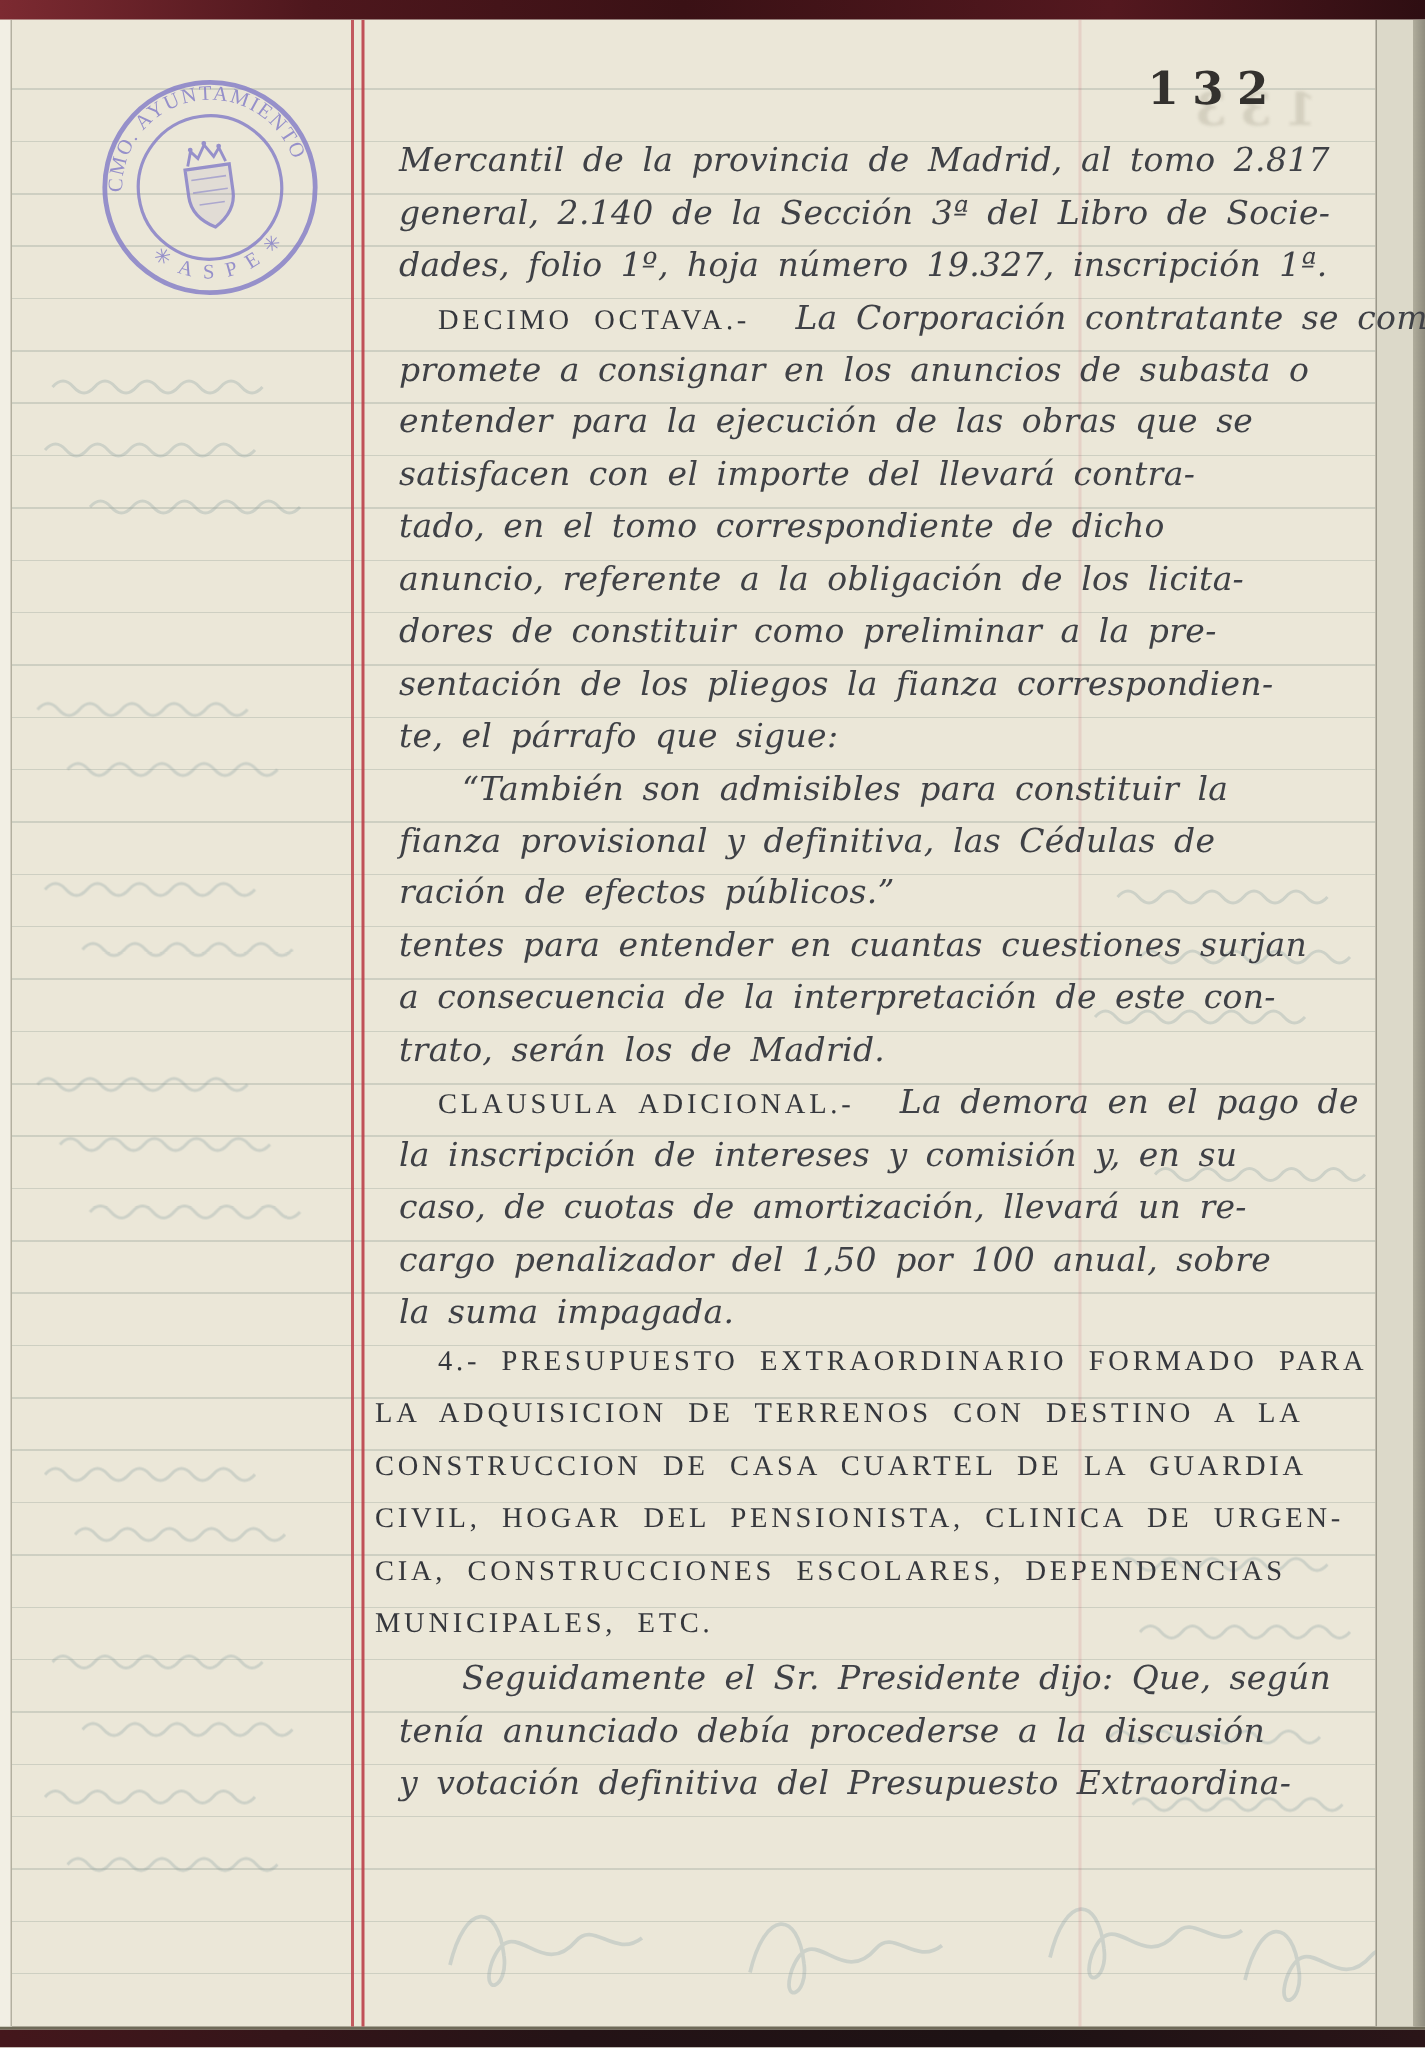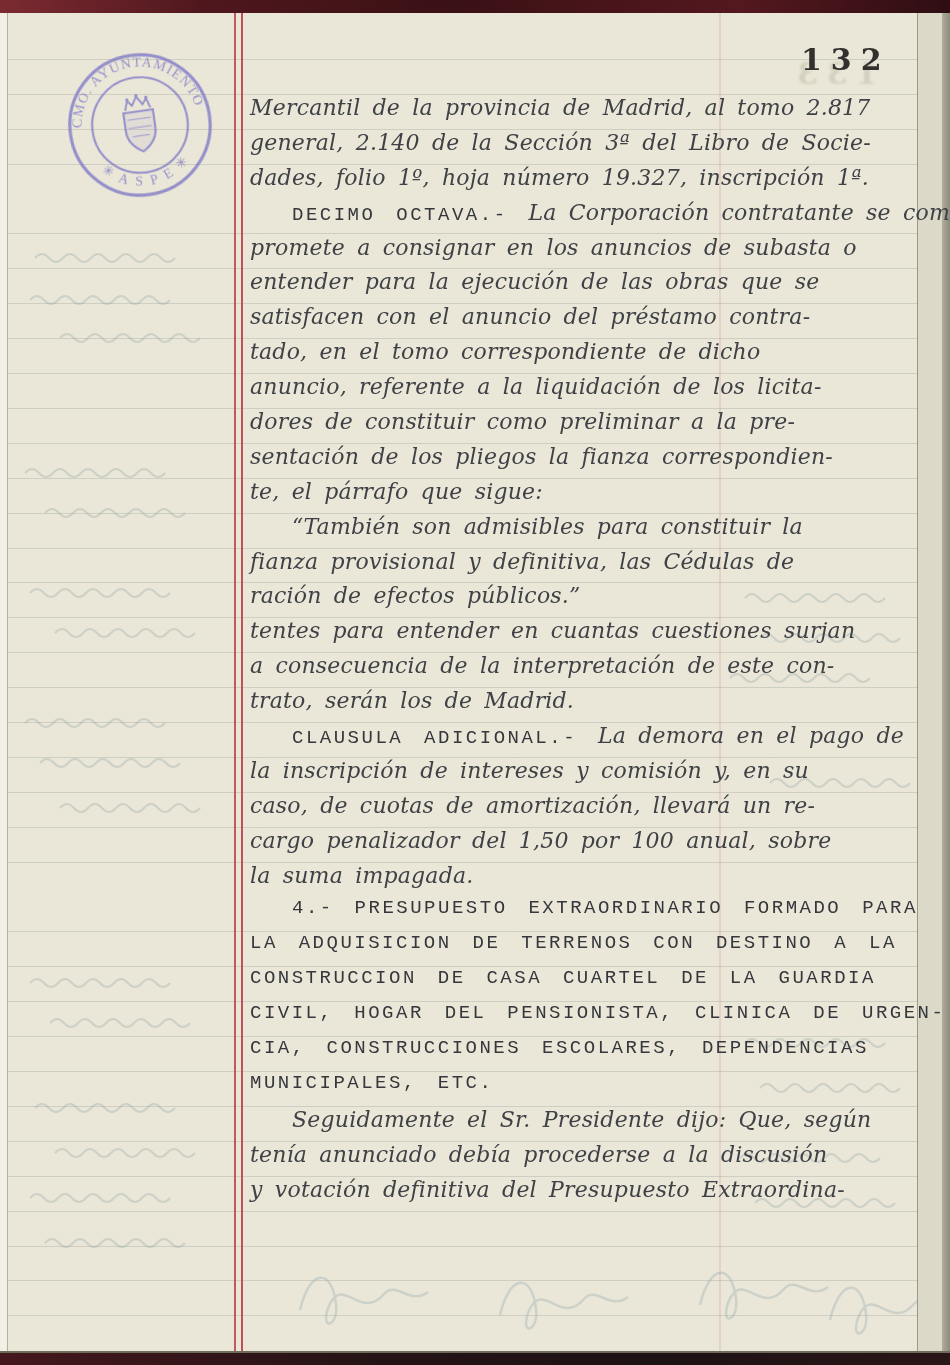--- a/index.html
+++ b/index.html
@@ -24,34 +24,34 @@
       transparent 0px, transparent 33.9px,
       rgba(148,158,148,0.33) 33.9px, rgba(148,158,148,0.33) 34.9px);}
   
   .margin-line{position:absolute;top:13px;height:1338px;background:#bb3f4a;}
   .margin-line.a{left:234px;width:1.5px;opacity:.85;}
   .margin-line.b{left:241px;width:2px;opacity:.9;}
   .margin-line.bleed{left:719px;width:2px;background:#c75f6c;opacity:.16;}
   
   .pagenum{position:absolute;left:765px;top:42px;
     font-family:"DejaVu Serif", serif;font-weight:bold;font-size:30px;
-    letter-spacing:9px;color:#33312e;margin-left:36px;}
+    letter-spacing:9px;color:#33312e;}
   .pagenum-ghost{position:absolute;left:788px;top:56px;
     font-family:"DejaVu Serif", serif;font-weight:bold;font-size:30px;
     letter-spacing:9px;color:#b9b4a2;opacity:.45;filter:blur(1px);transform:scaleX(-1);}
   
   .stamp{position:absolute;left:55px;top:40px;width:170px;height:170px;
     opacity:.82;transform:rotate(-8deg);}
   
   .textblock{position:absolute;left:250px;top:95px;width:668px;}
   .line{height:34.9px;white-space:nowrap;}
   .line.indent{padding-left:42px;}
   .hand{font-family:"DejaVu Serif", serif;font-style:italic;font-size:22px;
-    color:#3f4146;word-spacing:5px;letter-spacing:.2px;}
-  .caps{font-family:Liberation Mono, monospace;font-size:19px;color:#35373c;
+    color:#3f4146;word-spacing:5px;letter-spacing:.2px;margin-left:16px;}
+  .caps{font-family:Liberation Serif, serif;font-size:19px;color:#35373c;
     letter-spacing:2.5px;word-spacing:7px;}
   
   .ghostlayer{position:absolute;left:0;top:0;width:950px;height:1365px;pointer-events:none;}
 </style>
 </head>
 <body>
 
 <div id="scan">
 
   <svg class="ghostlayer" viewBox="0 0 950 1365" aria-hidden="true">
@@ -131,23 +131,23 @@
     </g>
   </svg>
 
   <div class="textblock">
       <div class="line"><span class="hand">Mercantil de la provincia de Madrid, al tomo 2.817</span></div>
       <div class="line"><span class="hand">general, 2.140 de la Sección 3ª del Libro de Socie-</span></div>
       <div class="line"><span class="hand">dades, folio 1º, hoja número 19.327, inscripción 1ª.</span></div>
       <div class="line indent"><span class="caps">DECIMO OCTAVA.- </span><span class="hand">La Corporación contratante se com-</span></div>
       <div class="line"><span class="hand">promete a consignar en los anuncios de subasta o</span></div>
       <div class="line"><span class="hand">entender para la ejecución de las obras que se</span></div>
-      <div class="line"><span class="hand">satisfacen con el anuncio del préstamo contra-</span></div>
+      <div class="line"><span class="hand">satisfacen con el importe del llevará contra-</span></div>
       <div class="line"><span class="hand">tado, en el tomo correspondiente de dicho</span></div>
-      <div class="line"><span class="hand">anuncio, referente a la liquidación de los licita-</span></div>
+      <div class="line"><span class="hand">anuncio, referente a la obligación de los licita-</span></div>
       <div class="line"><span class="hand">dores de constituir como preliminar a la pre-</span></div>
       <div class="line"><span class="hand">sentación de los pliegos la fianza correspondien-</span></div>
       <div class="line"><span class="hand">te, el párrafo que sigue:</span></div>
       <div class="line indent"><span class="hand">“También son admisibles para constituir la</span></div>
       <div class="line"><span class="hand">fianza provisional y definitiva, las Cédulas de</span></div>
       <div class="line"><span class="hand">ración de efectos públicos.”</span></div>
       <div class="line"><span class="hand">tentes para entender en cuantas cuestiones surjan</span></div>
       <div class="line"><span class="hand">a consecuencia de la interpretación de este con-</span></div>
       <div class="line"><span class="hand">trato, serán los de Madrid.</span></div>
       <div class="line indent"><span class="caps">CLAUSULA ADICIONAL.- </span><span class="hand">La demora en el pago de</span></div>

